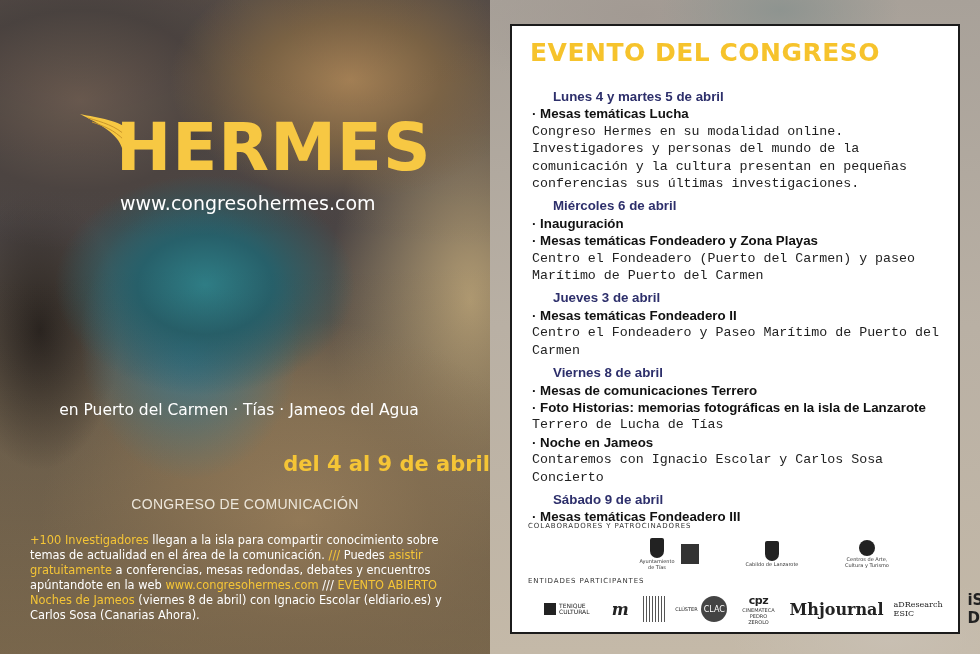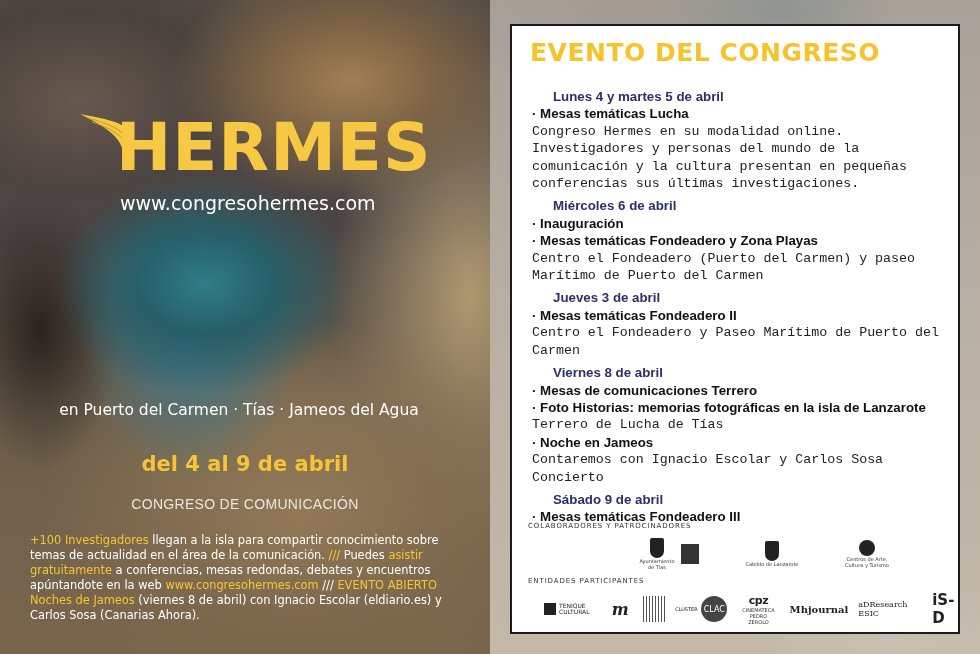--- a/index.html
+++ b/index.html
@@ -30,21 +30,21 @@
   .logo-wing { position:absolute; left:0; top:4px; width:60px; height:36px; }
   .site-url {
     position:absolute; left:120px; top:192px; width:280px;
     font-family:"DejaVu Sans", sans-serif; font-size:19px; color:#ffffff; letter-spacing:0px;
   }
   .locations {
     position:absolute; left:0; top:401px; width:390px; text-align:center;
     font-family:"DejaVu Sans", sans-serif; font-size:15.5px; color:#ffffff;margin-left:44px;
   }
   .dates {
-    position:absolute; left:0; top:452px; width:490px; text-align:center;
+    position:absolute; left:0; top:452px; width:490px; text-align:right;
     font-family:"DejaVu Sans", sans-serif; font-weight:bold; font-size:21px; color:#f5c536;
   }
   .congress-type {
     position:absolute; left:0; top:496px; width:490px; text-align:center;
     font-family:"Liberation Sans", sans-serif; font-size:14px; color:#ece6da; letter-spacing:0.3px;
   }
   .blurb {
     position:absolute; left:30px; top:533px; width:440px;
     font-family:"DejaVu Sans", sans-serif; font-size:11.4px; line-height:15.1px; color:#ffffff;
   }
@@ -78,21 +78,21 @@
     position:absolute; left:16px; font-size:7px; letter-spacing:0.9px; color:#333; font-family:"DejaVu Sans", sans-serif;text-align:right;
   }
   .sponsors-label { top:496px; }
   .entities-label { top:551px; }
   .logo-row { position:absolute; display:flex; align-items:center; }
   .sponsor-row { left:130px; top:512px; gap:0; }
   .entities-row { left:32px; top:565px; }
   .lg { display:flex; flex-direction:column; align-items:center; color:#222; font-family:"DejaVu Sans", sans-serif; }
   .lg small { font-size:5px; line-height:6px; text-align:center; color:#333; }
   .shield { width:14px; height:20px; background:#222; border-radius:2px 2px 7px 7px; }
-  .wide-text { font-family:"DejaVu Serif", serif; font-weight:bold; font-size:10px; color:#222; }
+  .wide-text { font-family:"DejaVu Serif", serif; font-weight:bold; font-size:16px; color:#222; }
 </style>
 </head>
 <body>
 
 <div class="left">
   <div class="dim"></div>
 
   <div class="logo">
     <svg class="logo-wing" viewBox="0 0 60 36">
       <path d="M2 2 C20 6, 42 8, 54 20 L54 36 L44 36 C40 22, 22 12, 2 2 Z" fill="#f7c843"></path>

